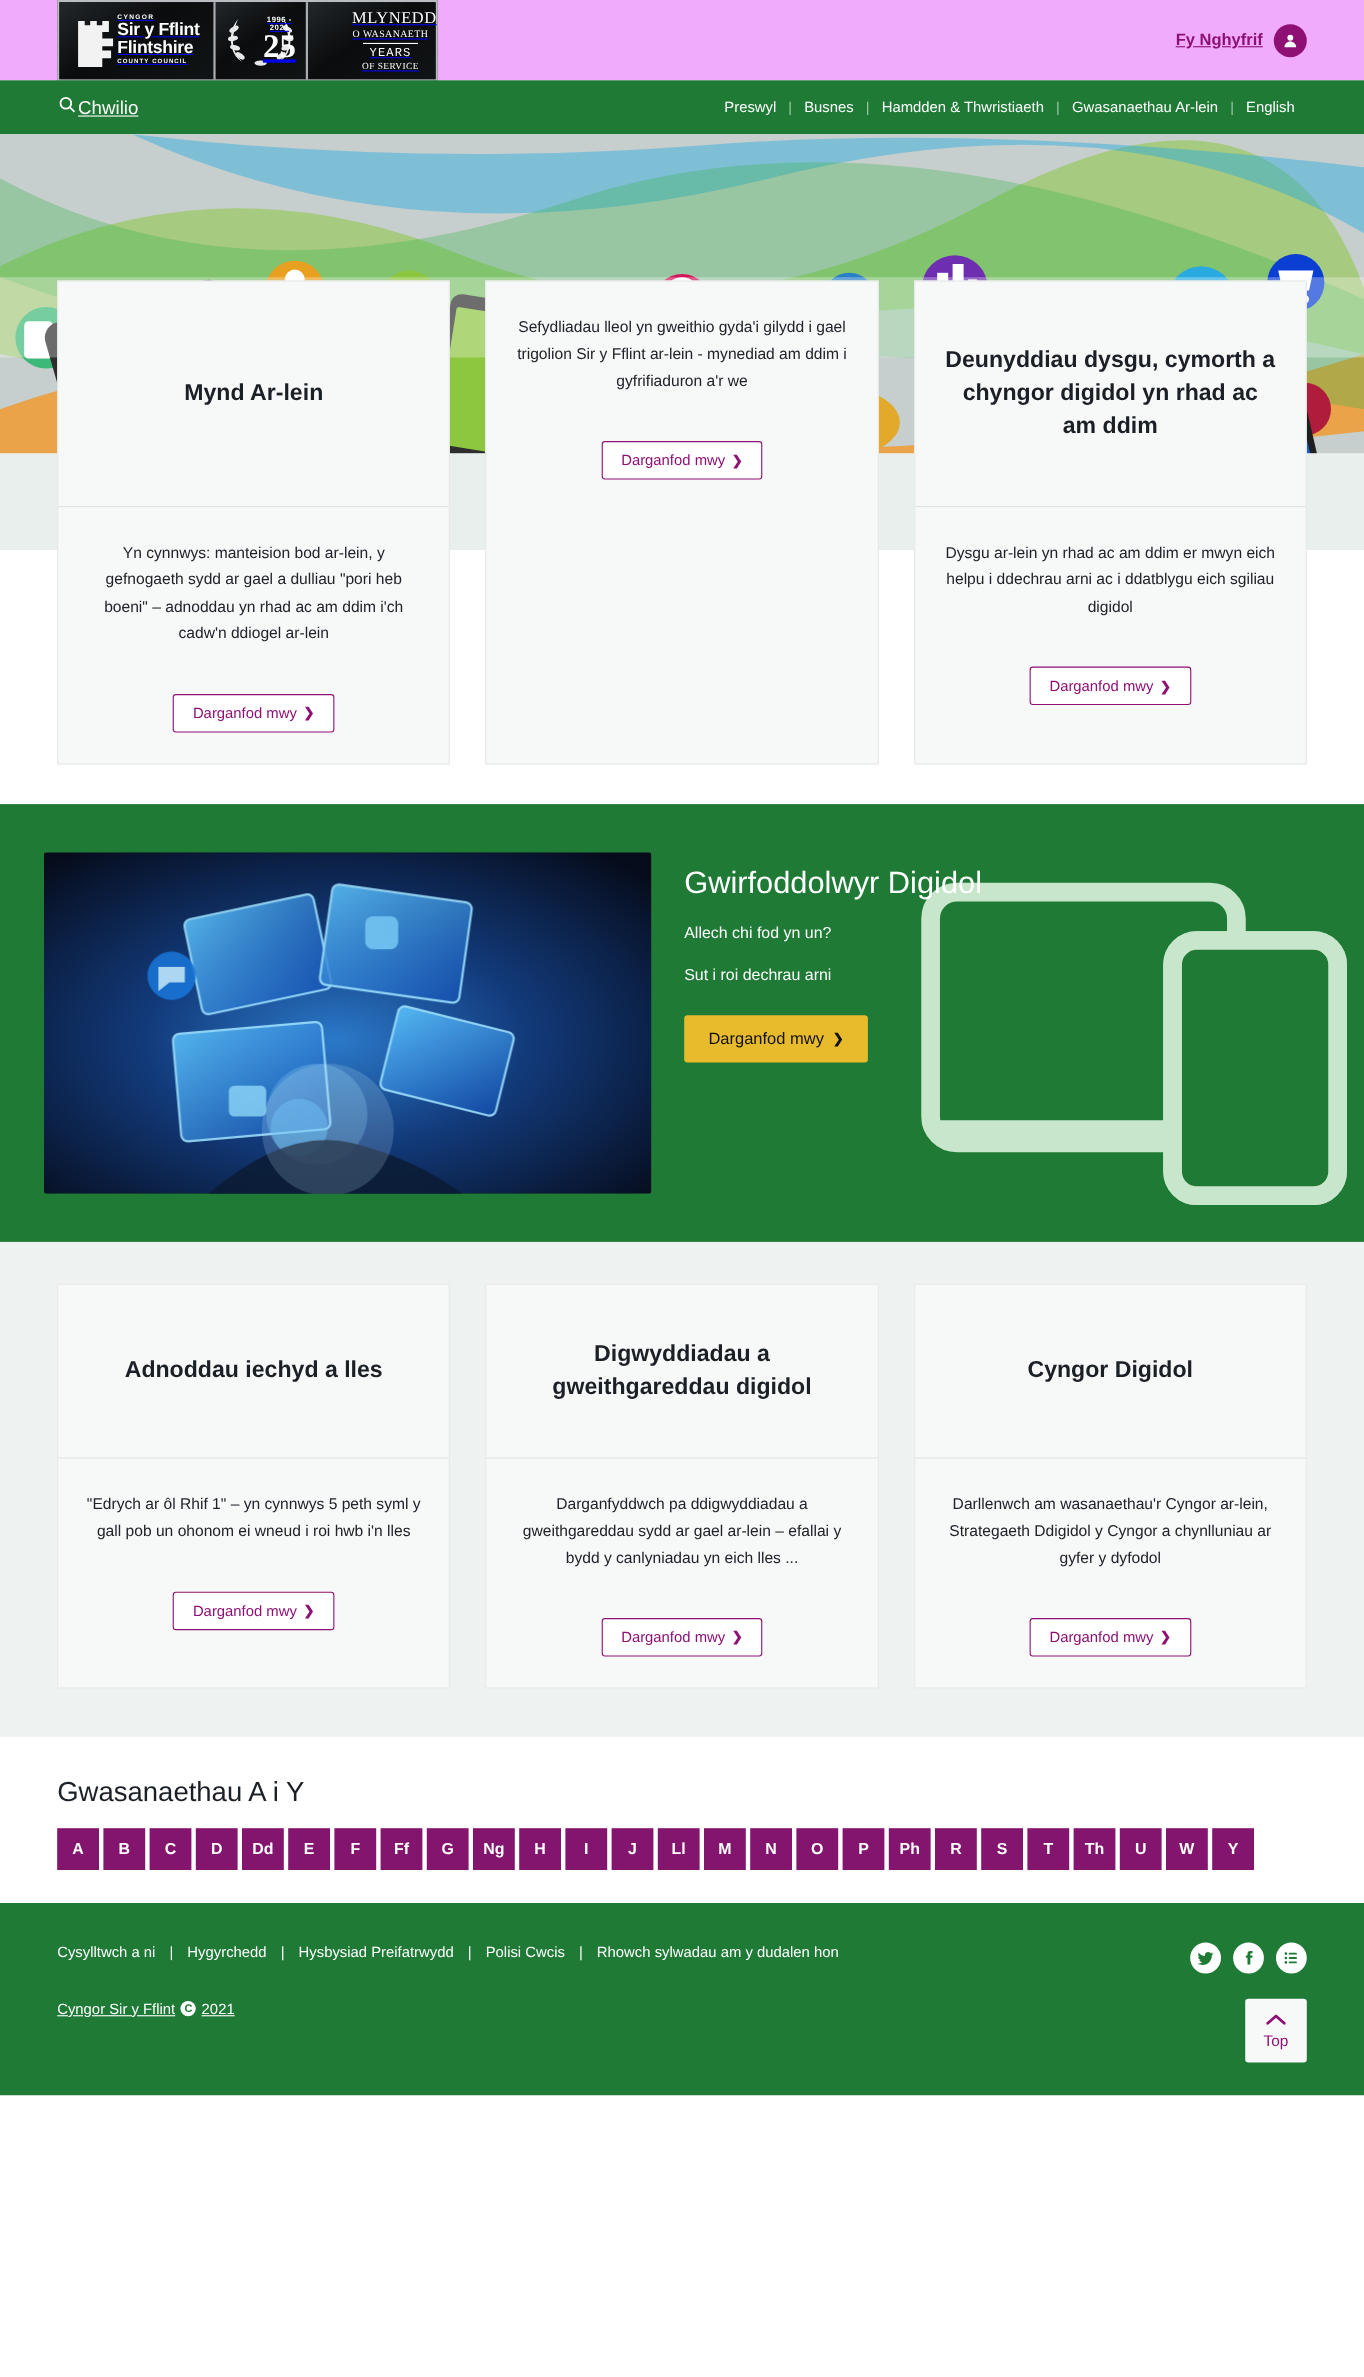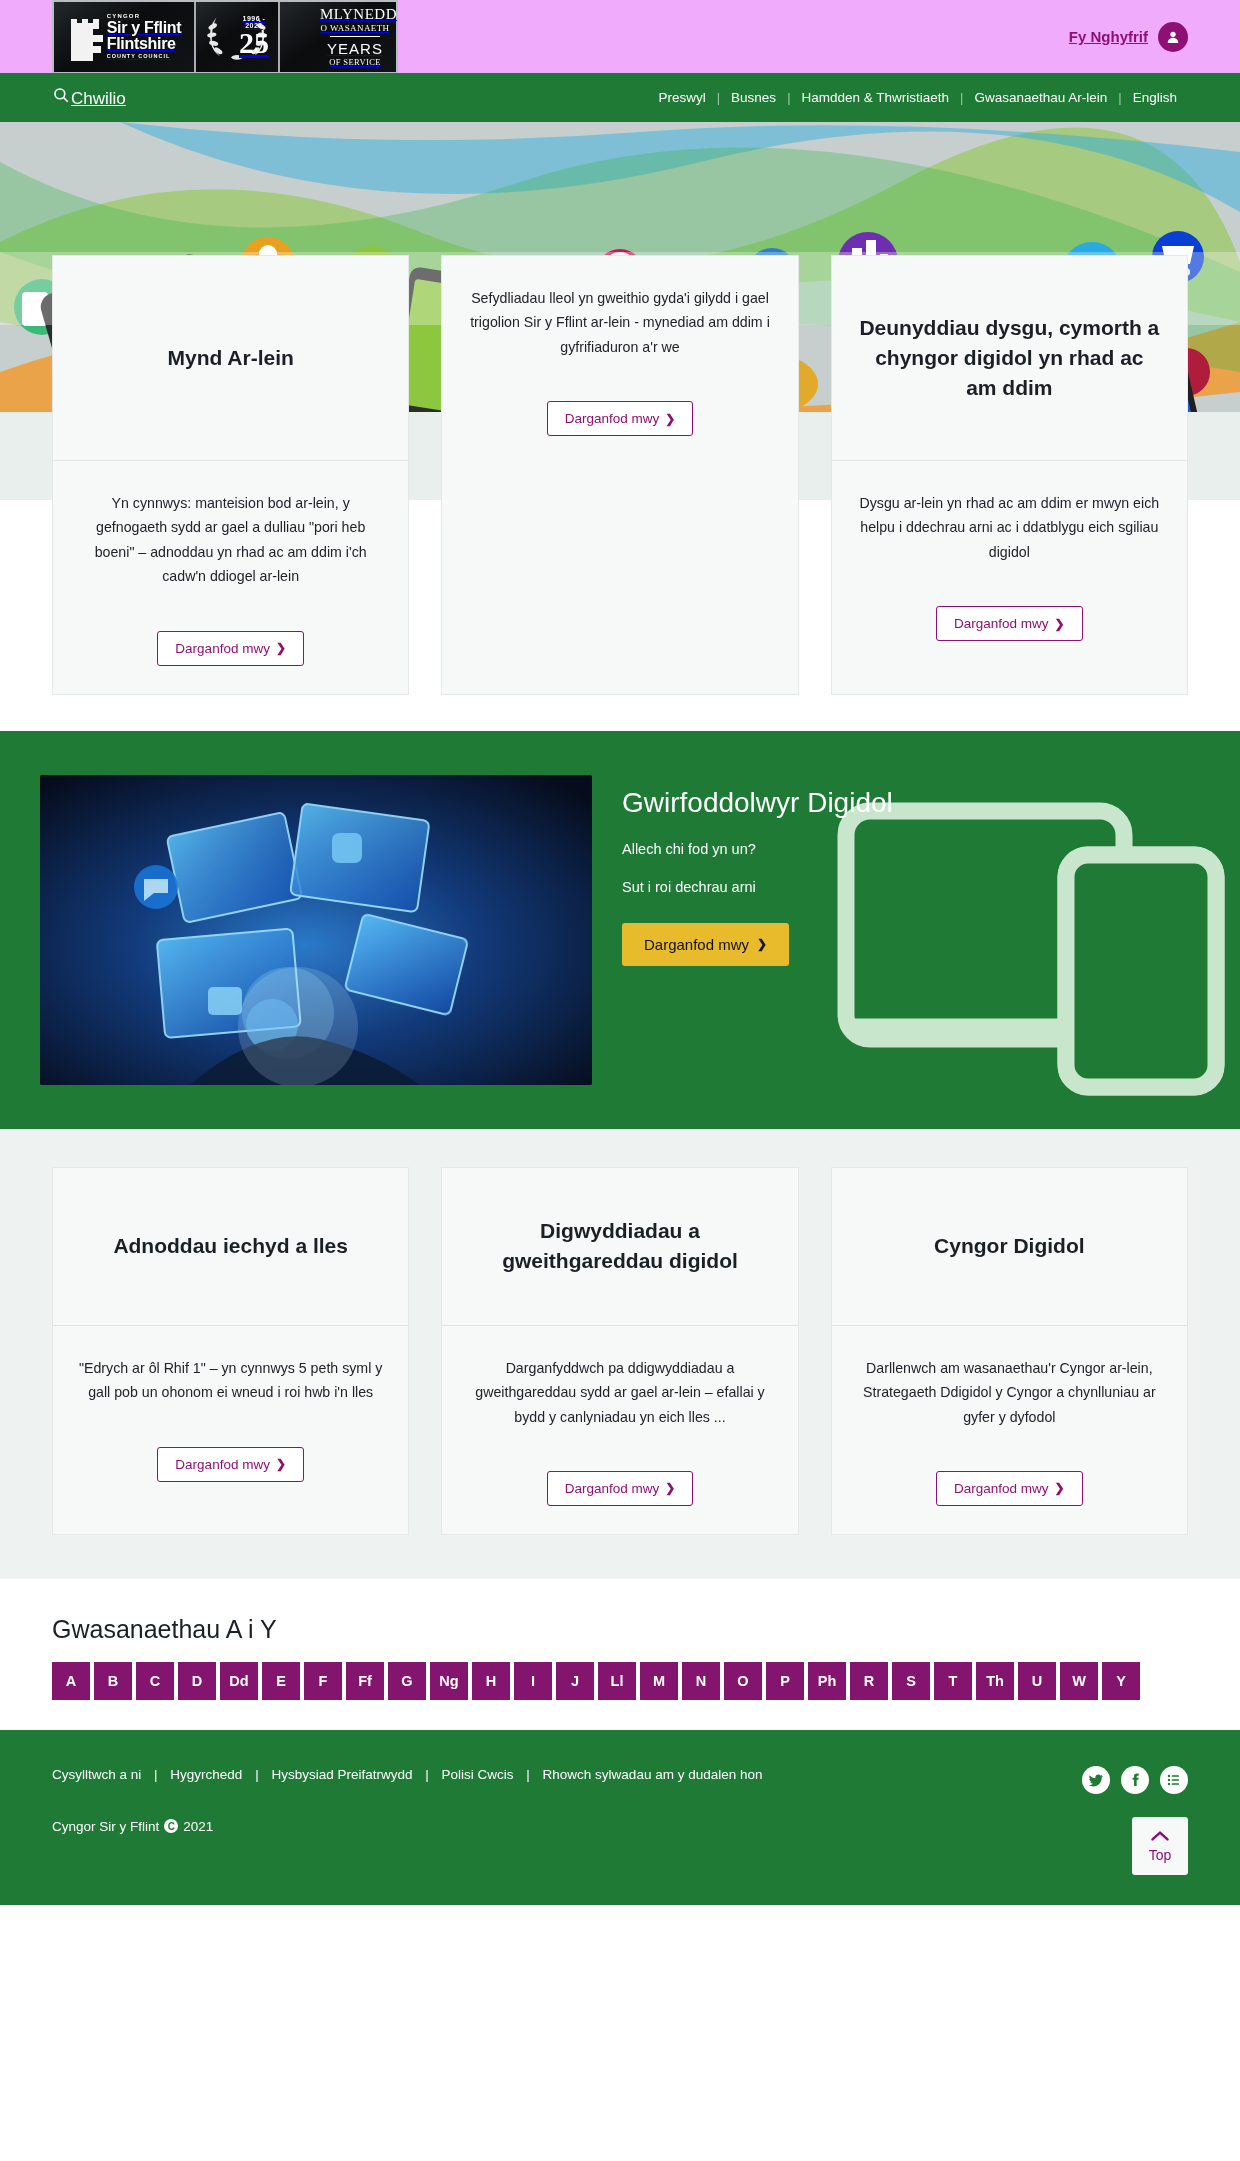--- a/index.html
+++ b/index.html
@@ -66,21 +66,21 @@
   }
   .laurel { position: absolute; top: 4px; left: 0; width: 100%; height: 56px; }
 
   .lp3-inner { color: #fff; text-align: center; width: 100%; }
   .lp3-inner .a {
     font-size: 15px; letter-spacing: 0.5px;
     font-family: "Liberation Serif", serif;
   }
   .lp3-inner .b { font-size: 9px; letter-spacing: 0.4px; font-family:"Liberation Serif", serif; }
   .lp3-inner hr { border: none; border-top: 1px solid #fff; margin: 3px 10px; }
-  .lp3-inner .c { font-size: 15px; letter-spacing: 1px; font-family:Liberation Sans, sans-serif;}
+  .lp3-inner .c { font-size: 11px; letter-spacing: 1px; font-family:Liberation Mono, monospace;}
   .lp3-inner .d { font-size: 8.5px; letter-spacing: 0.4px; font-family:"Liberation Serif", serif;}
 
   .account {
     position: absolute;
     right: 52px;
     display: flex;
     align-items: center;
     gap: 10px;
     color: #8e1074;
     font-weight: 700;
@@ -300,21 +300,21 @@
   .footer {
     background: #1e7a35;
     color: #fff;
     padding: 34px 52px 40px 52px;
     position: relative;
     min-height: 175px;
   }
   .footer-links { font-size: 13.5px; line-height: 1.7; max-width: 720px; }
   .footer-links a { color: #fff; text-decoration: none; }
   .footer-links .sep { padding: 0 9px; }
-  .copyright { font-size: 13.5px; margin-top: 32px; display: flex; align-items: center; gap: 5px; }
+  .copyright { font-size: 13.5px; margin-top: 32px; display: flex; align-items: center; gap: 5px; text-decoration: underline; }
   .cmark {
     display: inline-flex; align-items: center; justify-content: center;
     width: 14px; height: 14px; border-radius: 50%;
     background: #fff; color: #1e7a35; font-size: 10px; font-weight: 700;
   }
   .social {
     position: absolute;
     right: 52px;
     top: 36px;
     display: flex;

